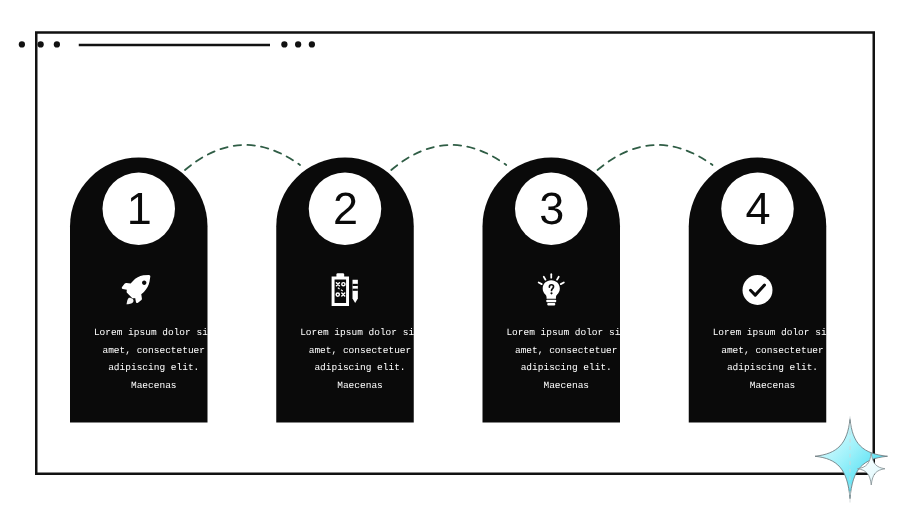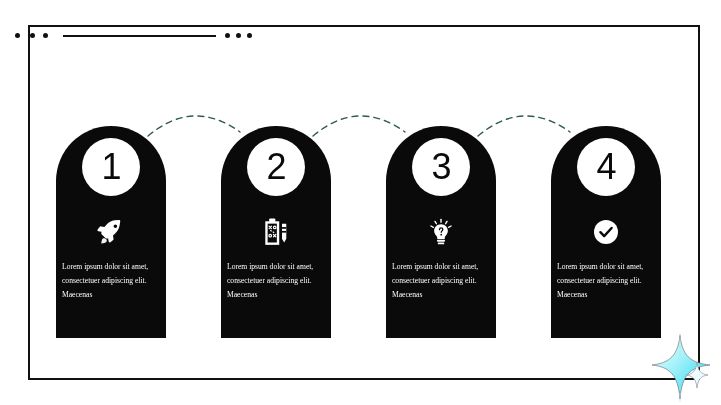--- a/index.html
+++ b/index.html
@@ -118,27 +118,27 @@
     height: 44px;
     display: flex;
     align-items: center;
     justify-content: center;
   }
   .card-icon svg { display: block; }
 
   .card-text {
     position: absolute;
     top: 134px;
-    left: 6px;
+    left: 18px;
     width: 98px;
-    text-align: left;
+    text-align: center;
     color: #ffffff;
     font-size: 7.6px;
     line-height: 1.85;
-    font-family: Liberation Serif, serif;
+    font-family: Liberation Mono, monospace;
   }
 
   
   .sparkle {
     position: absolute;
     left: 650px;
     top: 333px;
     width: 71px;
     height: 72px;
     pointer-events: none;

